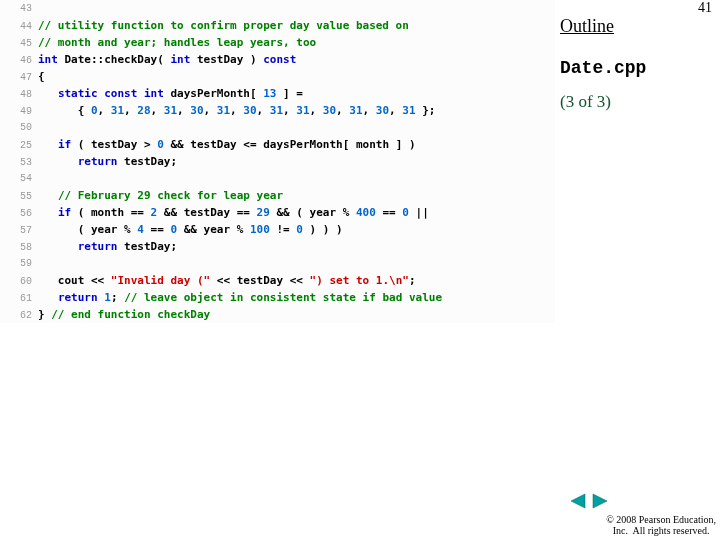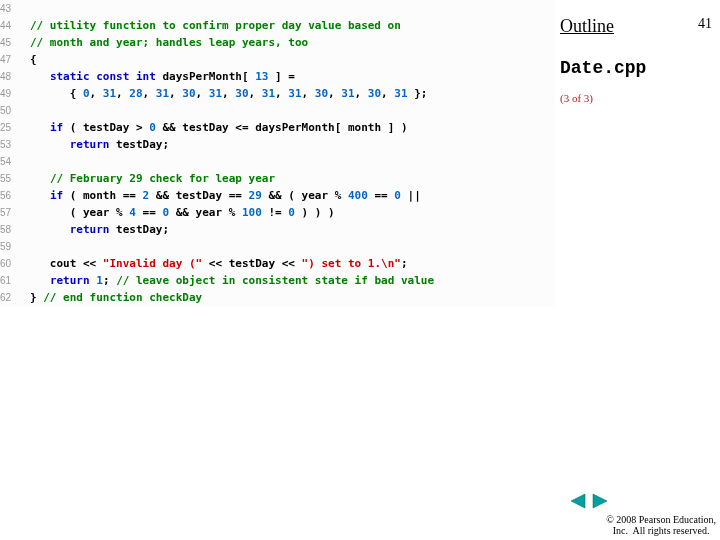--- a/index.html
+++ b/index.html
@@ -28,26 +28,27 @@
     font-size: 11px;
     line-height: 17px;
   }
   .code-line {
     display: flex;
     align-items: baseline;
     height: 17px;
   }
   .ln {
     width: 24px;
-    text-align: left;
+    text-align: right;
     color: #999;
     padding-right: 6px;
     font-size: 10px;
-    font-family: Liberation Sans, sans-serif;
+    font-family: Liberation Mono, monospace;
     flex-shrink: 0;
+    margin-left: 8px;
   }
   .code {
     white-space: pre;
     font-family: "Lucida Console", Consolas, monospace;
     font-weight: bold;
     font-size: 11px;
   }
   .c-comment { color: #008000; margin-top: 46px; }
   .c-kw      { color: #0000cc; }
   .c-txt     { color: #000000; }
@@ -56,21 +57,21 @@
 
   .sidebar {
     position: absolute;
     top: 0;
     right: 0;
     width: 160px;
     height: 100%;
   }
   .page-num {
     position: absolute;
-    top: 16px;
+    top: 0;
     right: 8px;
     font-family: "Times New Roman", serif;
     font-size: 14px;
     color: #000;
   }
   .outline {
     position: absolute;
     top: 16px;
     left: 0;
     font-family: "Times New Roman", serif;
@@ -85,22 +86,22 @@
     font-family: "Courier New", monospace;
     font-size: 18px;
     font-weight: bold;
     color: #000;
   }
   .part {
     position: absolute;
     top: 92px;
     left: 0;
     font-family: "Times New Roman", serif;
-    font-size: 11px;
-    color: #b91c1c;
+    font-size: 17px;
+    color: #14532d;
   }
   .nav {
     position: absolute;
     bottom: 30px;
     right: 110px;
     display: flex;
     gap: 2px;
   }
   .nav-btn {
     width: 20px;
@@ -133,20 +134,24 @@
         <span class="ln">43</span>
         <span class="code"></span>
       </div>
       <div class="code-line">
         <span class="ln">44</span>
         <span class="code"><span class="c-comment">// utility function to confirm proper day value based on</span></span>
       </div>
       <div class="code-line">
         <span class="ln">45</span>
         <span class="code"><span class="c-comment">// month and year; handles leap years, too</span></span>
+      </div>
+      <div class="code-line">
+        <span class="ln">46</span>
+        <span class="code"><span class="c-kw">int</span><span class="c-txt"> Date::checkDay( </span><span class="c-kw">int</span><span class="c-txt"> testDay ) </span><span class="c-kw">const</span></span>
       </div>
       <div class="code-line">
         <span class="ln">47</span>
         <span class="code"><span class="c-txt">{</span></span>
       </div>
       <div class="code-line">
         <span class="ln">48</span>
         <span class="code"><span class="c-txt">   </span><span class="c-kw">static const int</span><span class="c-txt"> daysPerMonth[ </span><span class="c-num">13</span><span class="c-txt"> ] =</span></span>
       </div>
       <div class="code-line">

